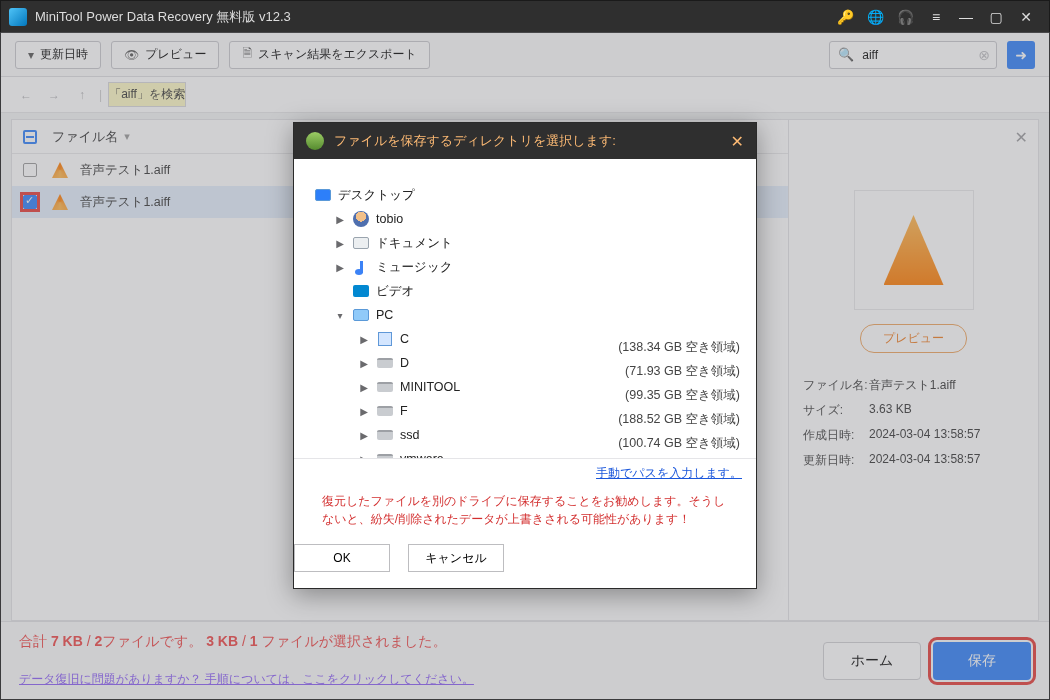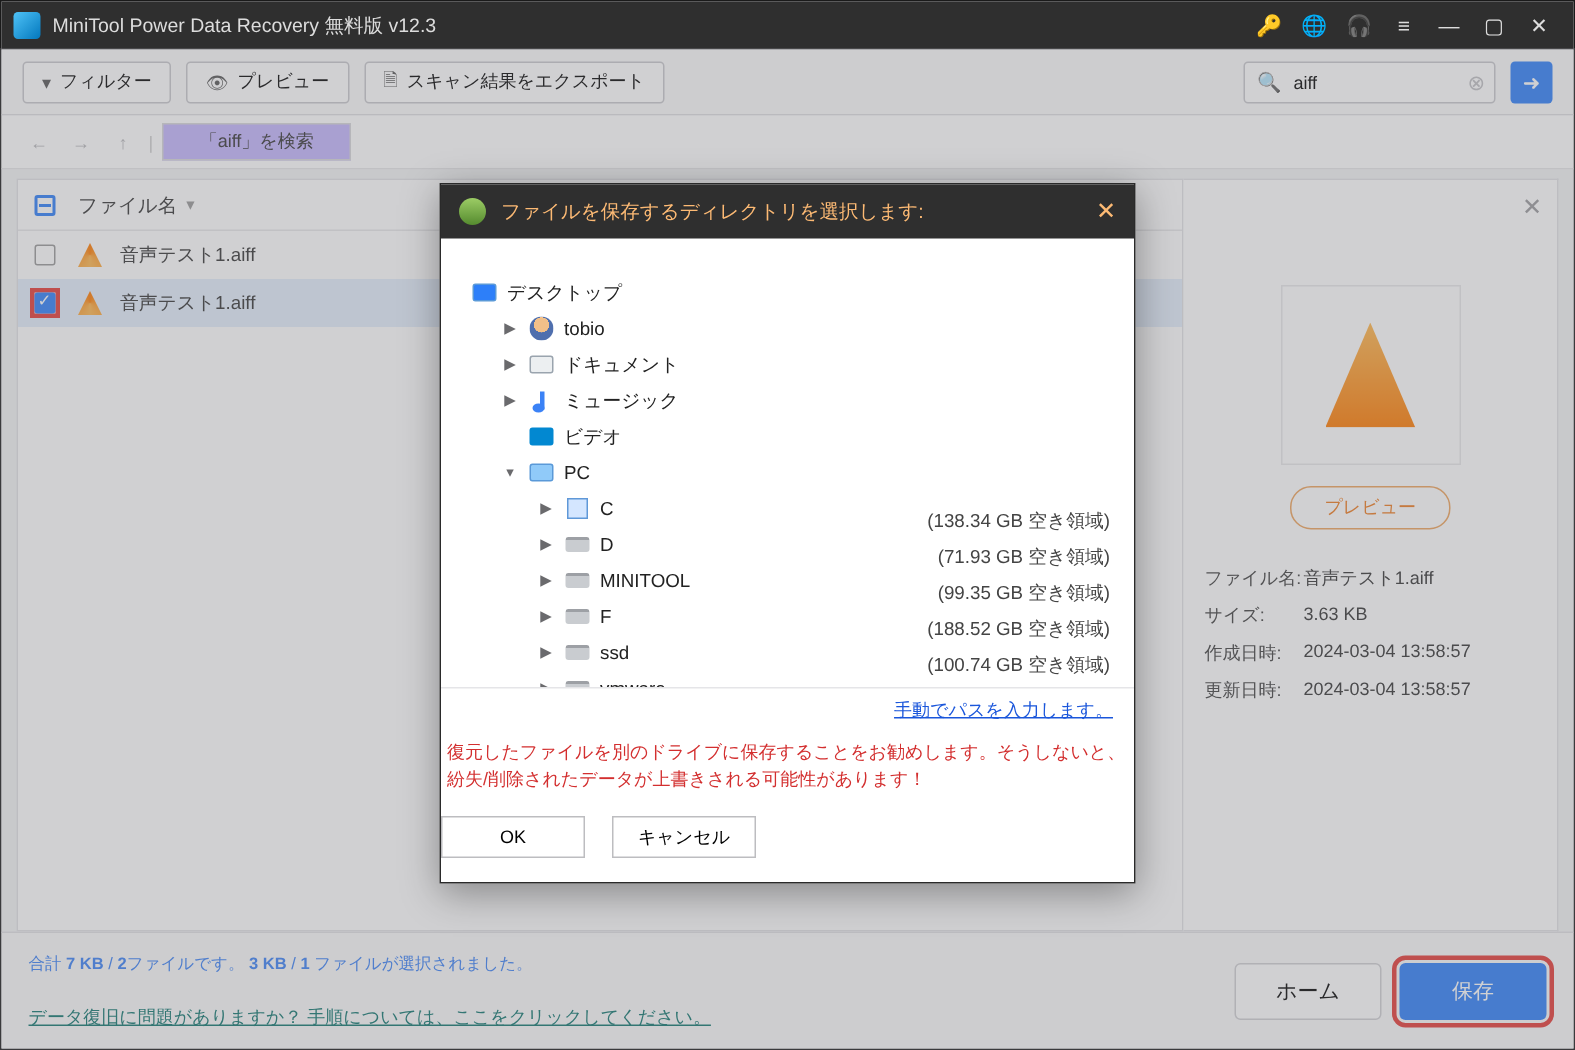--- a/index.html
+++ b/index.html
@@ -13,21 +13,21 @@
 .toolbar { height: 44px; background: #fafafb; border-bottom: 1px solid #dedee0; display: flex; align-items: center; padding: 0 14px; gap: 10px; }
 .btn { height: 28px; padding: 0 12px; border: 1px solid #c8c8cc; border-radius: 3px; background: #fff; font-size: 12px; display: flex; align-items: center; gap: 6px; cursor: pointer; }
 .btn .icn { font-size: 12px; color: #555; }
 .searchbox { margin-left: auto; display: flex; align-items: center; border: 1px solid #c8c8cc; border-radius: 3px; background: #fff; height: 28px; }
 .searchbox span.mag { padding: 0 8px; color: #7d7d80; font-size: 13px; }
 .searchbox input { border: 0; outline: 0; width: 110px; font-size: 12px; }
 .searchbox .clear { color: #c0c0c4; padding: 0 6px; font-size: 14px; cursor: pointer; }
 .searchgo { width: 28px; height: 28px; background: #2d7ff9; color: #fff; display: flex; align-items: center; justify-content: center; border-radius: 3px; cursor: pointer; font-size: 14px; }
 .breadbar { height: 36px; background: #fff; border-bottom: 1px solid #e6e6e8; display: flex; align-items: center; padding: 0 14px; gap: 6px; color: #777; font-size: 12px; }
 .breadbar .navarr { width: 22px; text-align: center; color: #b5b5b8; cursor: pointer; }
-.breadbar .crumb { border: 1px solid #d8d8db; padding: 3px 24px; background: #c4b5fd; color: #333; }
+.breadbar .crumb { border: 1px solid #d8d8db; padding: 3px 0; background: #fef9c3; color: #333; }
 .body { flex: 1; display: flex; background: #f3f4f5; padding: 6px 10px 0; gap: 0; }
 .listpanel { flex: 1; background: #fff; border: 1px solid #e2e2e5; }
 .listhead { display: flex; align-items: center; height: 34px; border-bottom: 1px solid #e8e8ea; font-size: 13px; color: #333; }
 .col-chk { width: 36px; display: flex; align-items: center; justify-content: center; }
 .col-name { flex: 1; padding-left: 4px; display: flex; align-items: center; gap: 6px; }
 .col-size { width: 110px; }
 .hdchk { width: 14px; height: 14px; border: 2px solid #2d7ff9; border-radius: 2px; }
 .hdchk.minus::after { content:""; display:block; width:8px; height:2px; background:#2d7ff9; margin:4px auto; }
 .sortcaret { color: #999; font-size: 11px; }
 .row { display: flex; align-items: center; height: 32px; font-size: 12.5px; color: #333; }
@@ -39,23 +39,23 @@
 .cone { background: conic-gradient(#ff7b00,#ffb74d,#ff7b00); clip-path: polygon(50% 0,100% 100%,0 100%); }
 .redhl { outline: 3px solid #e53935; outline-offset: -1px; padding:1px; }
 .sidepanel { width: 250px; background: #fff; border: 1px solid #e2e2e5; border-left: 0; padding: 14px; font-size: 12px; position: relative; }
 .sidepanel .close { position: absolute; top: 8px; right: 10px; color: #9a9a9d; font-size: 16px; cursor: pointer; }
 .thumb { width: 120px; height: 120px; margin: 56px auto 14px; background: #fff; border: 1px solid #e8e8ea; display: flex; align-items: center; justify-content: center; }
 .thumb .bigcone { width: 60px; height: 70px; background: linear-gradient(#ffb74d,#ff7b00); clip-path: polygon(50% 0,100% 100%,0 100%); }
 .pvbtn { display: block; margin: 0 auto 24px; padding: 5px 22px; border: 1px solid #efa45c; color: #ef7c20; background: #fff; border-radius: 14px; font-size: 12px; cursor: pointer; }
 .meta { display: grid; grid-template-columns: 66px 1fr; row-gap: 8px; color: #333; }
 .meta .lab { color: #404040; }
 .footer { height: 78px; background: #fafafb; border-top: 1px solid #e0e0e3; display: flex; align-items: center; padding: 0 18px; }
-.footer .stats { font-size: 11px; color: #3b82f6; }
+.footer .stats { font-size: 14px; color: #ef4444; }
 .footer .stats .b { font-weight: 600; }
-.footer .help { font-size: 12px; color: #0f766e; text-decoration: underline; cursor: pointer; margin-top: 20px; display: block; }
+.footer .help { font-size: 12px; color: #8b5cf6; text-decoration: underline; cursor: pointer; margin-top: 20px; display: block; }
 .footer .actions { margin-left: auto; display: flex; gap: 12px; }
 .bigbtn { width: 98px; height: 38px; border-radius: 4px; font-size: 14px; display: flex; align-items: center; justify-content: center; cursor: pointer; }
 .homebtn { background: #fff; border: 1px solid #cfcfd3; }
 .savebtn { background: #2d7ff9; color: #fff; border: none; outline: 3px solid #e53935; outline-offset: 2px; }
 
 
 .overlay { position: absolute; top: 32px; left: 0; right: 0; bottom: 0; background: rgba(120,120,125,.35); display: flex; align-items: flex-start; justify-content: center; padding-top: 90px; }
 .modal { width: 464px; background: #fff; border: 1px solid #2a2a2a; box-shadow: 0 6px 24px rgba(0,0,0,.35); }
 .mtitle { height: 36px; background: #2f2f2f; color: #fdba74; display: flex; align-items: center; padding: 0 12px; font-size: 13px; }
 .mtitle .mlogo { width: 18px; height: 18px; background: linear-gradient(#9ccc65,#558b2f); border-radius: 50%; margin-right: 10px; }
@@ -67,21 +67,21 @@
 .folder { background: #ffcf4d; width: 16px; height: 12px; border-radius: 2px; }
 .drive { background: #c9ccd0; width: 16px; height: 10px; border-radius: 2px; border-top: 2px solid #9da0a5; }
 .pcicon { width: 16px; height: 12px; background: #90caf9; border: 1px solid #5a99d8; border-radius: 2px; }
 .personicon { width:16px; height:16px; border-radius:50%; background: radial-gradient(circle at 50% 35%, #f2c089 38%, transparent 39%), #4f6fae; }
 .noteicon { background:#3b82f6; width:3px; height:12px; position:relative; }
 .noteicon::after { content:""; position:absolute; left:-5px; bottom:-2px; width:8px; height:6px; background:#3b82f6; border-radius:50%; }
 .trow .free { margin-left: auto; color: #444; padding-right: 6px; margin-top: 16px; }
 .ind1 { padding-left: 10px; } .ind2 { padding-left: 30px; } .ind3 { padding-left: 54px; }
 .manual { text-align: right; padding: 6px 14px; font-size: 12px; }
 .manual a { color: #1a56db; text-decoration: underline; cursor: pointer; }
-.warn { color: #d32f2f; font-size: 12px; padding: 4px 4px 10px; line-height: 1.5; }
+.warn { color: #d32f2f; font-size: 12px; padding: 4px 28px 10px; line-height: 1.5; }
 .mactions { display: flex; justify-content: flex-start; gap: 18px; padding: 6px 0 16px; }
 .mbtn { width: 96px; height: 28px; border: 1px solid #bdbdc0; background: #fff; font-size: 12px; cursor: pointer; }
 </style>
 </head>
 <body>
 
 <div class="window">
   <div class="titlebar">
     <div class="logo"></div>
     <div class="title">MiniTool Power Data Recovery 無料版 v12.3</div>
@@ -90,21 +90,21 @@
     <div class="ticon">🎧</div>
     <div class="ticon">≡</div>
     <div class="ticon">—</div>
     <div class="ticon">▢</div>
     <div class="ticon">✕</div>
   </div>
 
   <div class="toolbar">
     <div class="btn">
         <span class="icn">▾</span>
-        <span>フィルター</span>
+        <span>更新日時</span>
       </div>
     <div class="btn">
         <span class="icn">👁</span>
         <span>プレビュー</span>
       </div>
     <div class="btn">
         <span class="icn">🗎</span>
         <span>スキャン結果をエクスポート</span>
       </div>
     <div class="searchbox">

